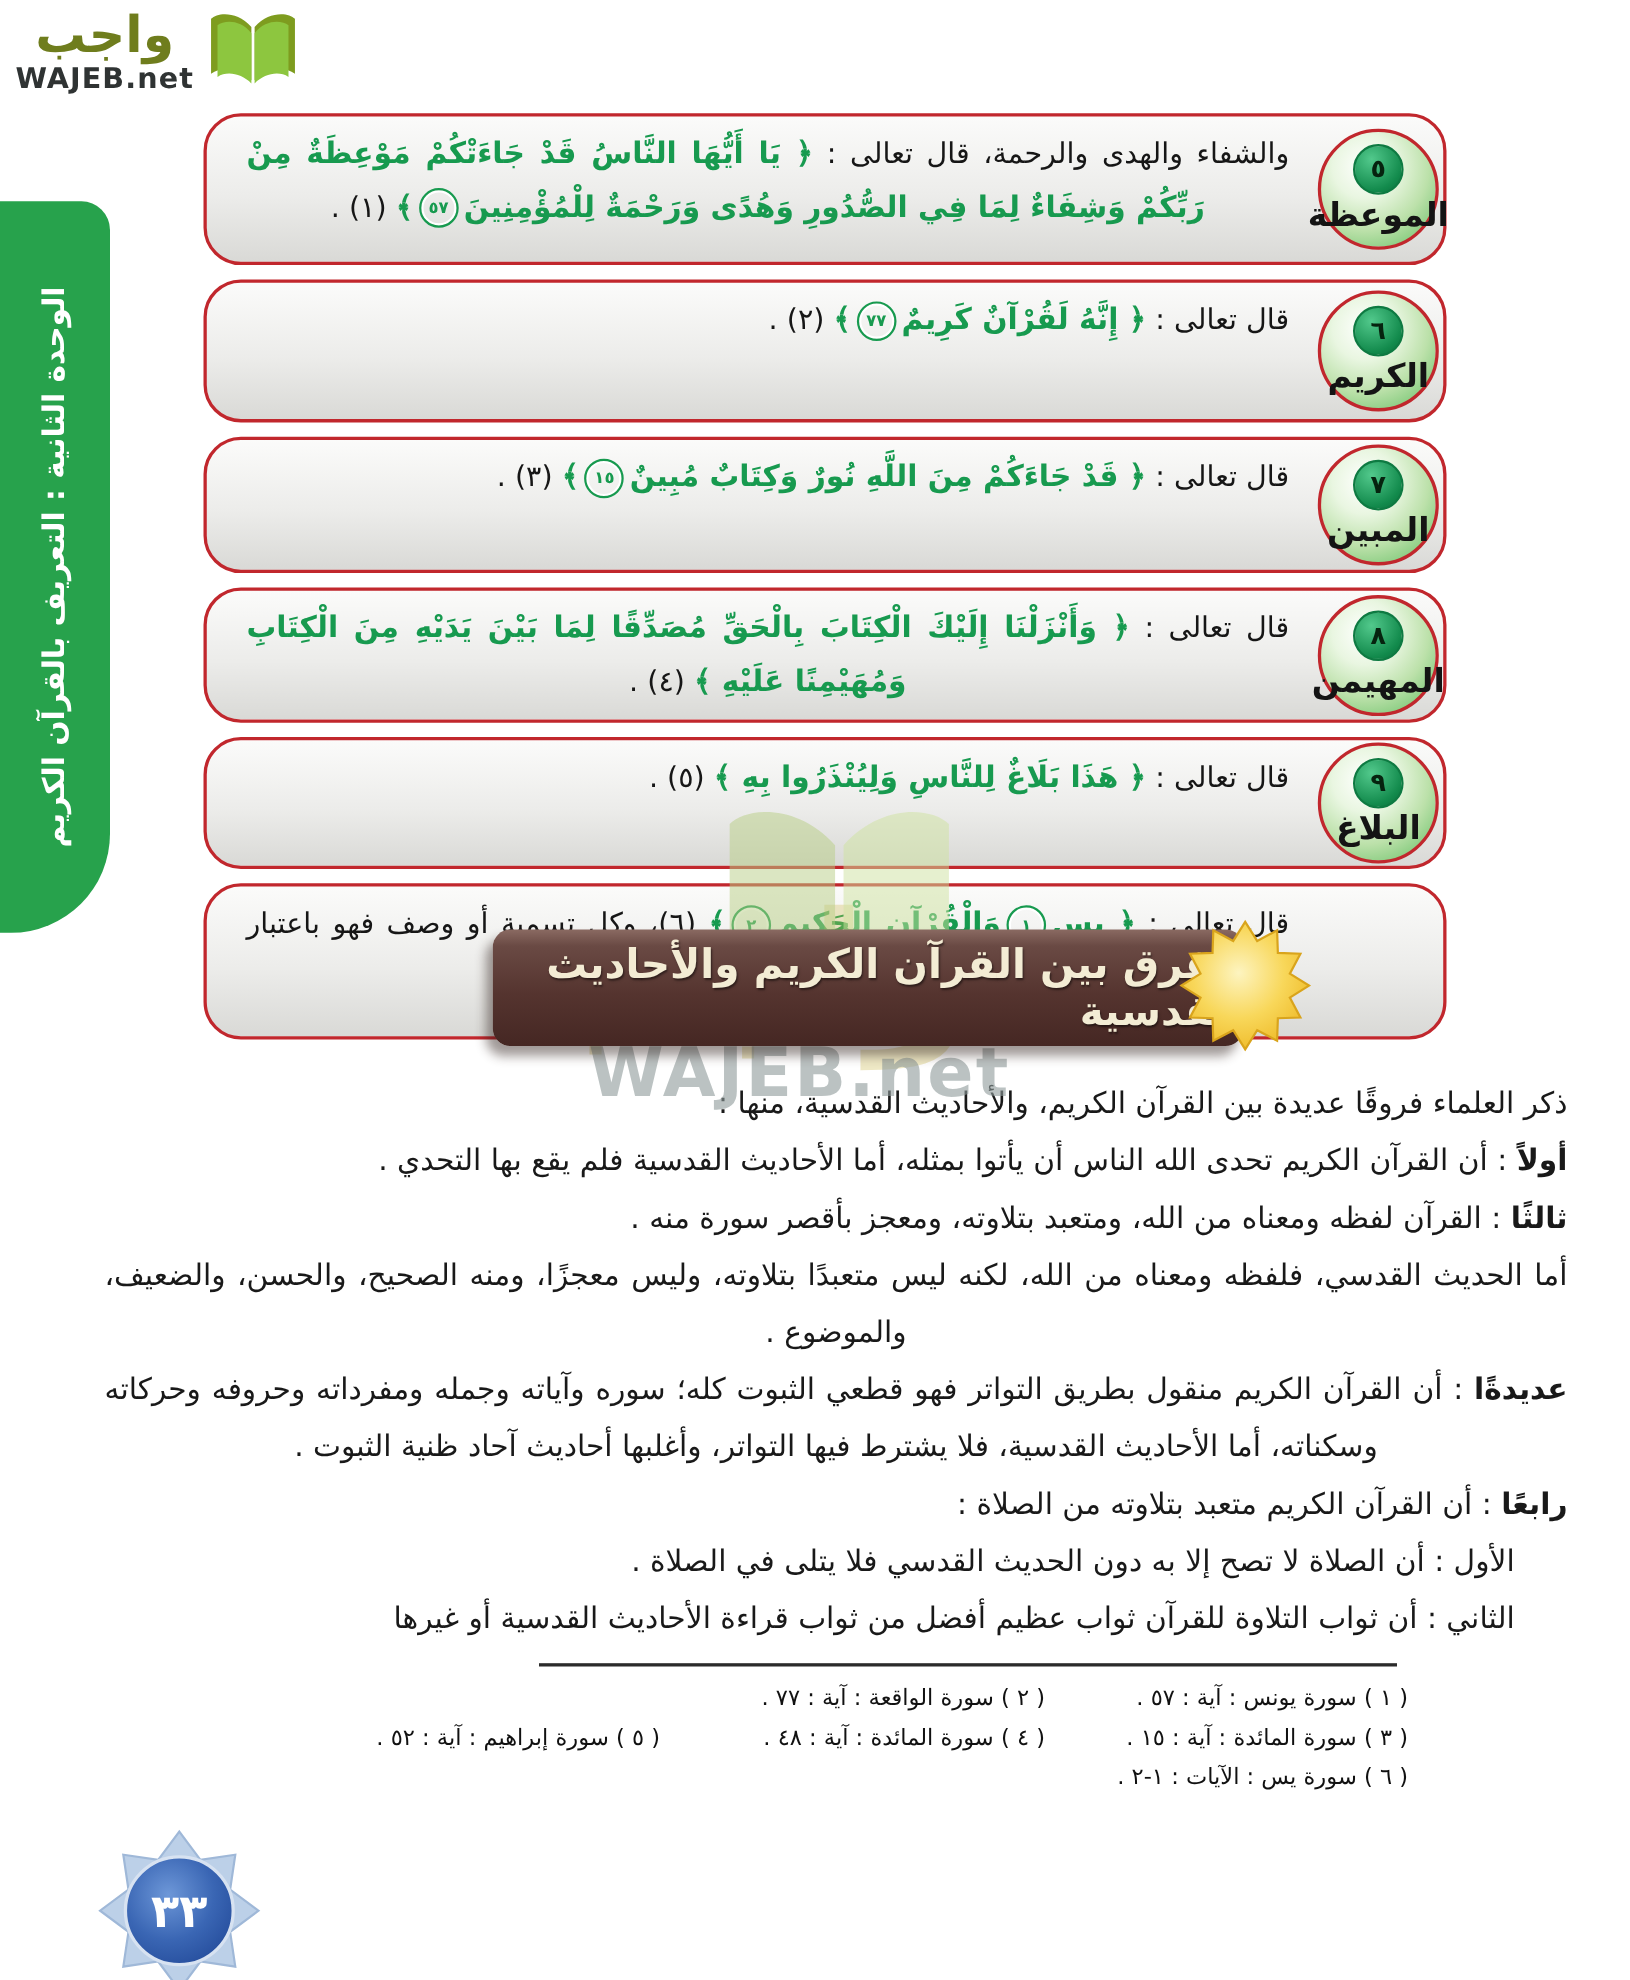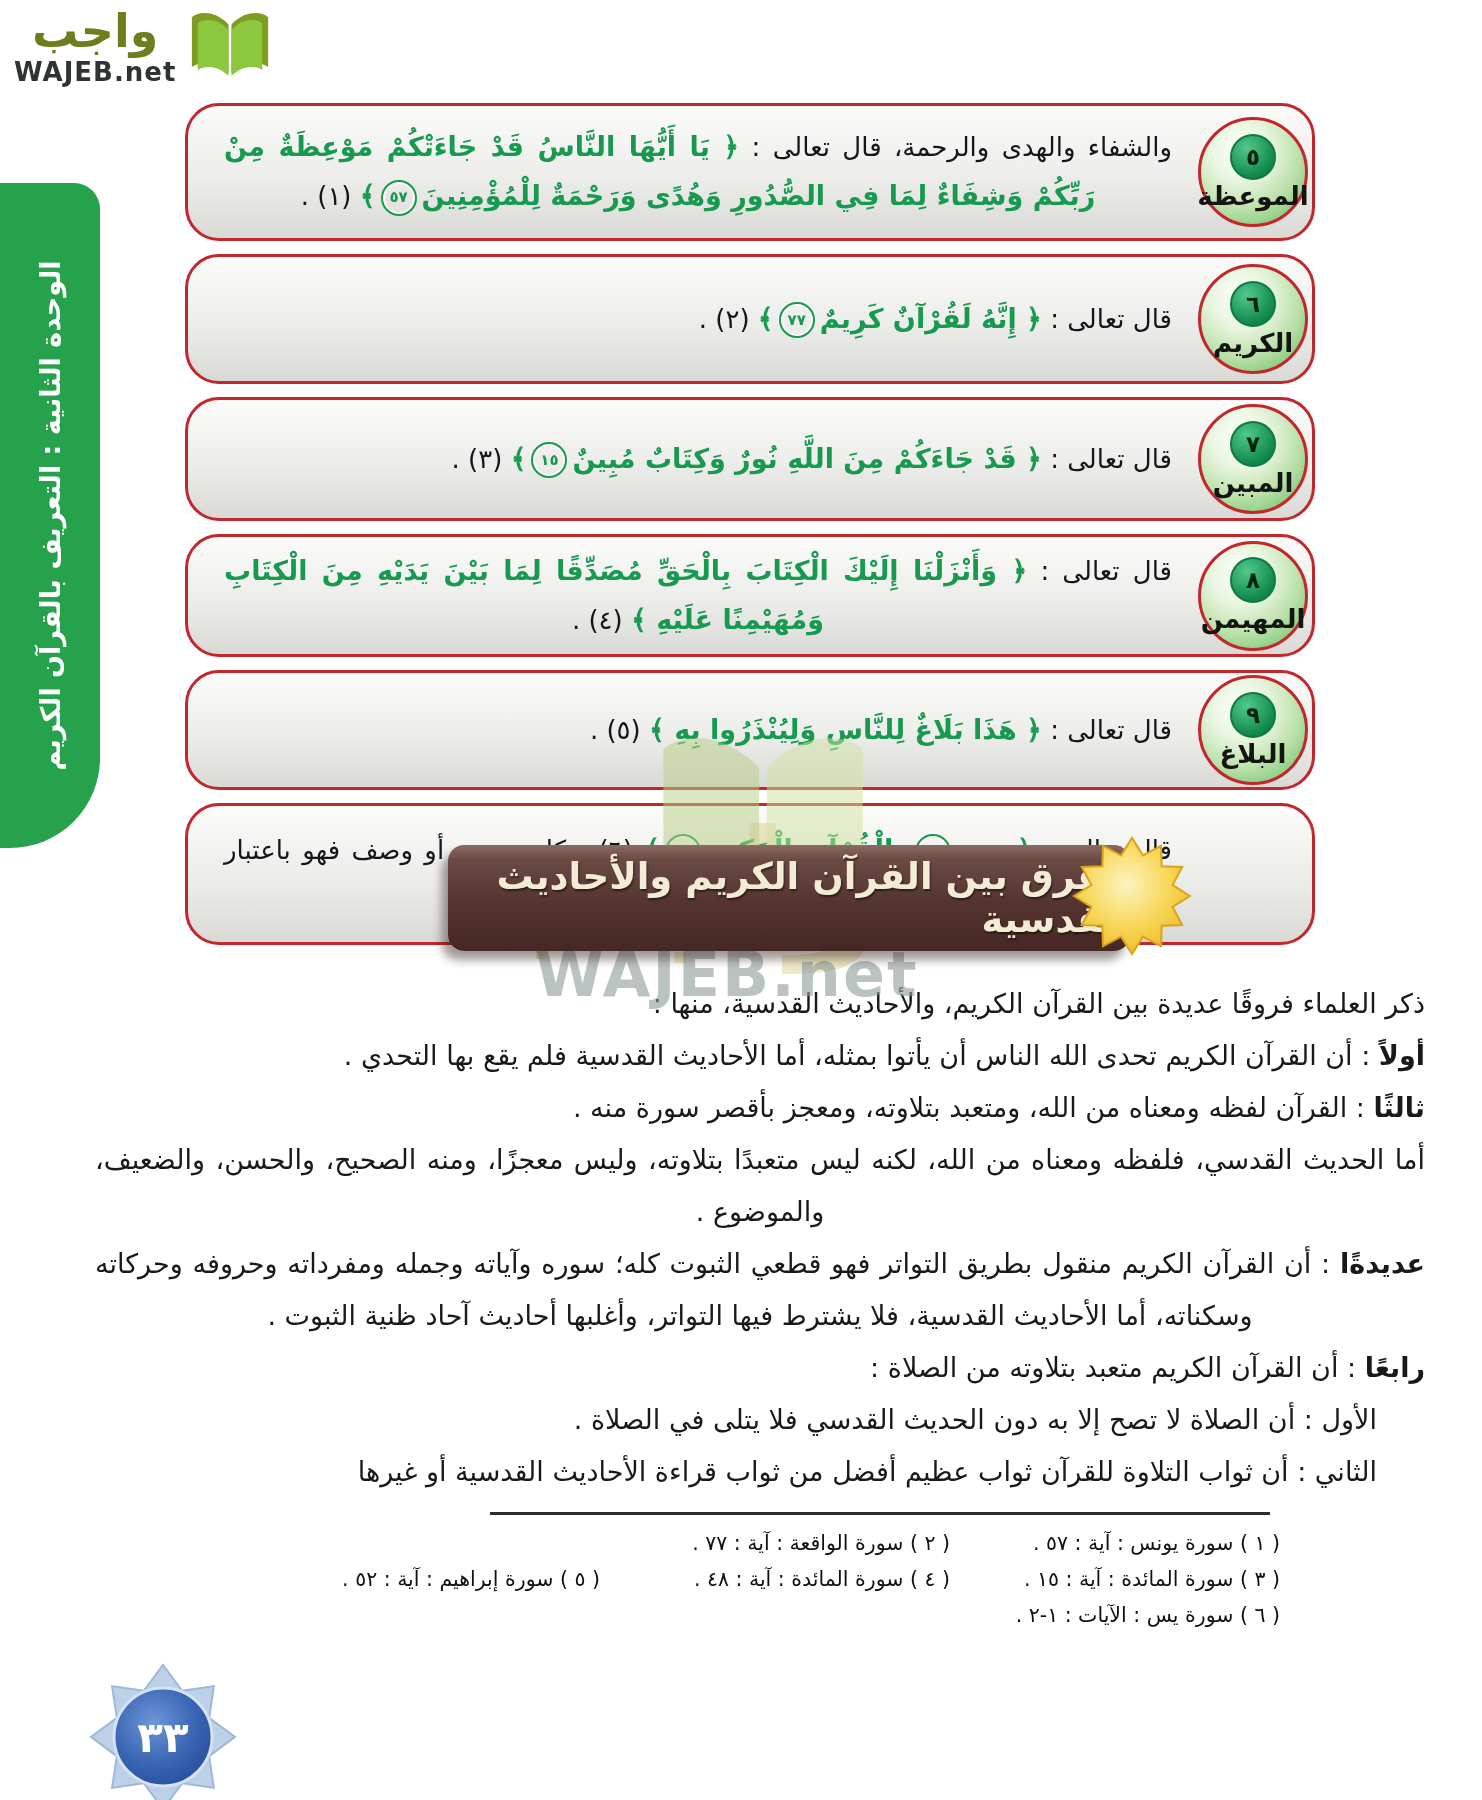--- a/index.html
+++ b/index.html
@@ -16,34 +16,34 @@
   .sidebar{position:absolute;left:0;top:183px;width:100px;height:665px;background:#27a24c;
            border-radius:0 26px 90px 0;}
   .sidebar-inner{position:absolute;inset:0;display:flex;align-items:center;justify-content:center;}
   .sidebar-inner span{transform:rotate(-90deg);white-space:nowrap;color:#fff;
            font-weight:bold;font-size:27px;direction:rtl;}
 
   
   .pills{position:absolute;left:185px;top:103px;width:1130px;display:flex;flex-direction:column;gap:13px;}
   .pill{position:relative;border:3px solid #c1272d;border-radius:34px;
         background:linear-gradient(180deg,#fbfbfa 0%,#ececea 55%,#d9d9d6 100%);
-        padding:10px 140px 10px 36px;display:flex;align-items:center;direction:rtl;}
+        padding:10px 140px 10px 36px;display:flex;direction:rtl;}
   .pill-text{width:100%;text-align:justify;font-size:26px;line-height:1.8;color:#161616;}
   .verse{color:#179a4f;font-weight:bold;font-size:27px;}
   .medallion{display:inline-flex;align-items:center;justify-content:center;width:32px;height:32px;
         border:2px solid #179a4f;border-radius:50%;box-shadow:inset 0 0 0 2px #fff;
         color:#179a4f;font-size:15px;font-weight:bold;margin:0 5px;vertical-align:middle;}
   .badge{position:absolute;right:4px;top:50%;transform:translateY(-50%);width:104px;height:104px;
         border-radius:50%;border:3px solid #c1272d;
         background:radial-gradient(circle at 38% 30%,#ffffff 0%,#e9f6e1 30%,#bce1aa 60%,#80c97a 85%,#58b25c 100%);
         display:flex;flex-direction:column;align-items:center;justify-content:center;z-index:2;}
   .badge-num{width:42px;height:42px;border-radius:50%;border:2px solid #0e7a42;
         background:radial-gradient(circle at 35% 28%,#52c98c 0%,#128a4c 70%,#0b6b3a 100%);
         color:#06230f;font-weight:bold;font-size:23px;display:flex;align-items:center;justify-content:center;}
-  .badge-label{font-size:26px;font-weight:bold;color:#141414;white-space:nowrap;margin-top:1px;}
+  .badge-label{font-size:30px;font-weight:bold;color:#141414;white-space:nowrap;margin-top:1px;}
 
   
   .wm-ar{position:absolute;left:470px;top:810px;font-size:150px;font-weight:bold;color:#cdb94f;
         opacity:.32;z-index:1;line-height:1;}
   .wm-book{position:absolute;left:648px;top:712px;opacity:.5;z-index:1;}
   .wm-en{position:absolute;left:535px;top:938px;font-size:62px;font-weight:bold;color:#8f9b9b;
         opacity:.6;z-index:1;letter-spacing:2px;}
 
   
   .banner{position:absolute;left:448px;top:845px;width:682px;height:106px;border-radius:16px;

